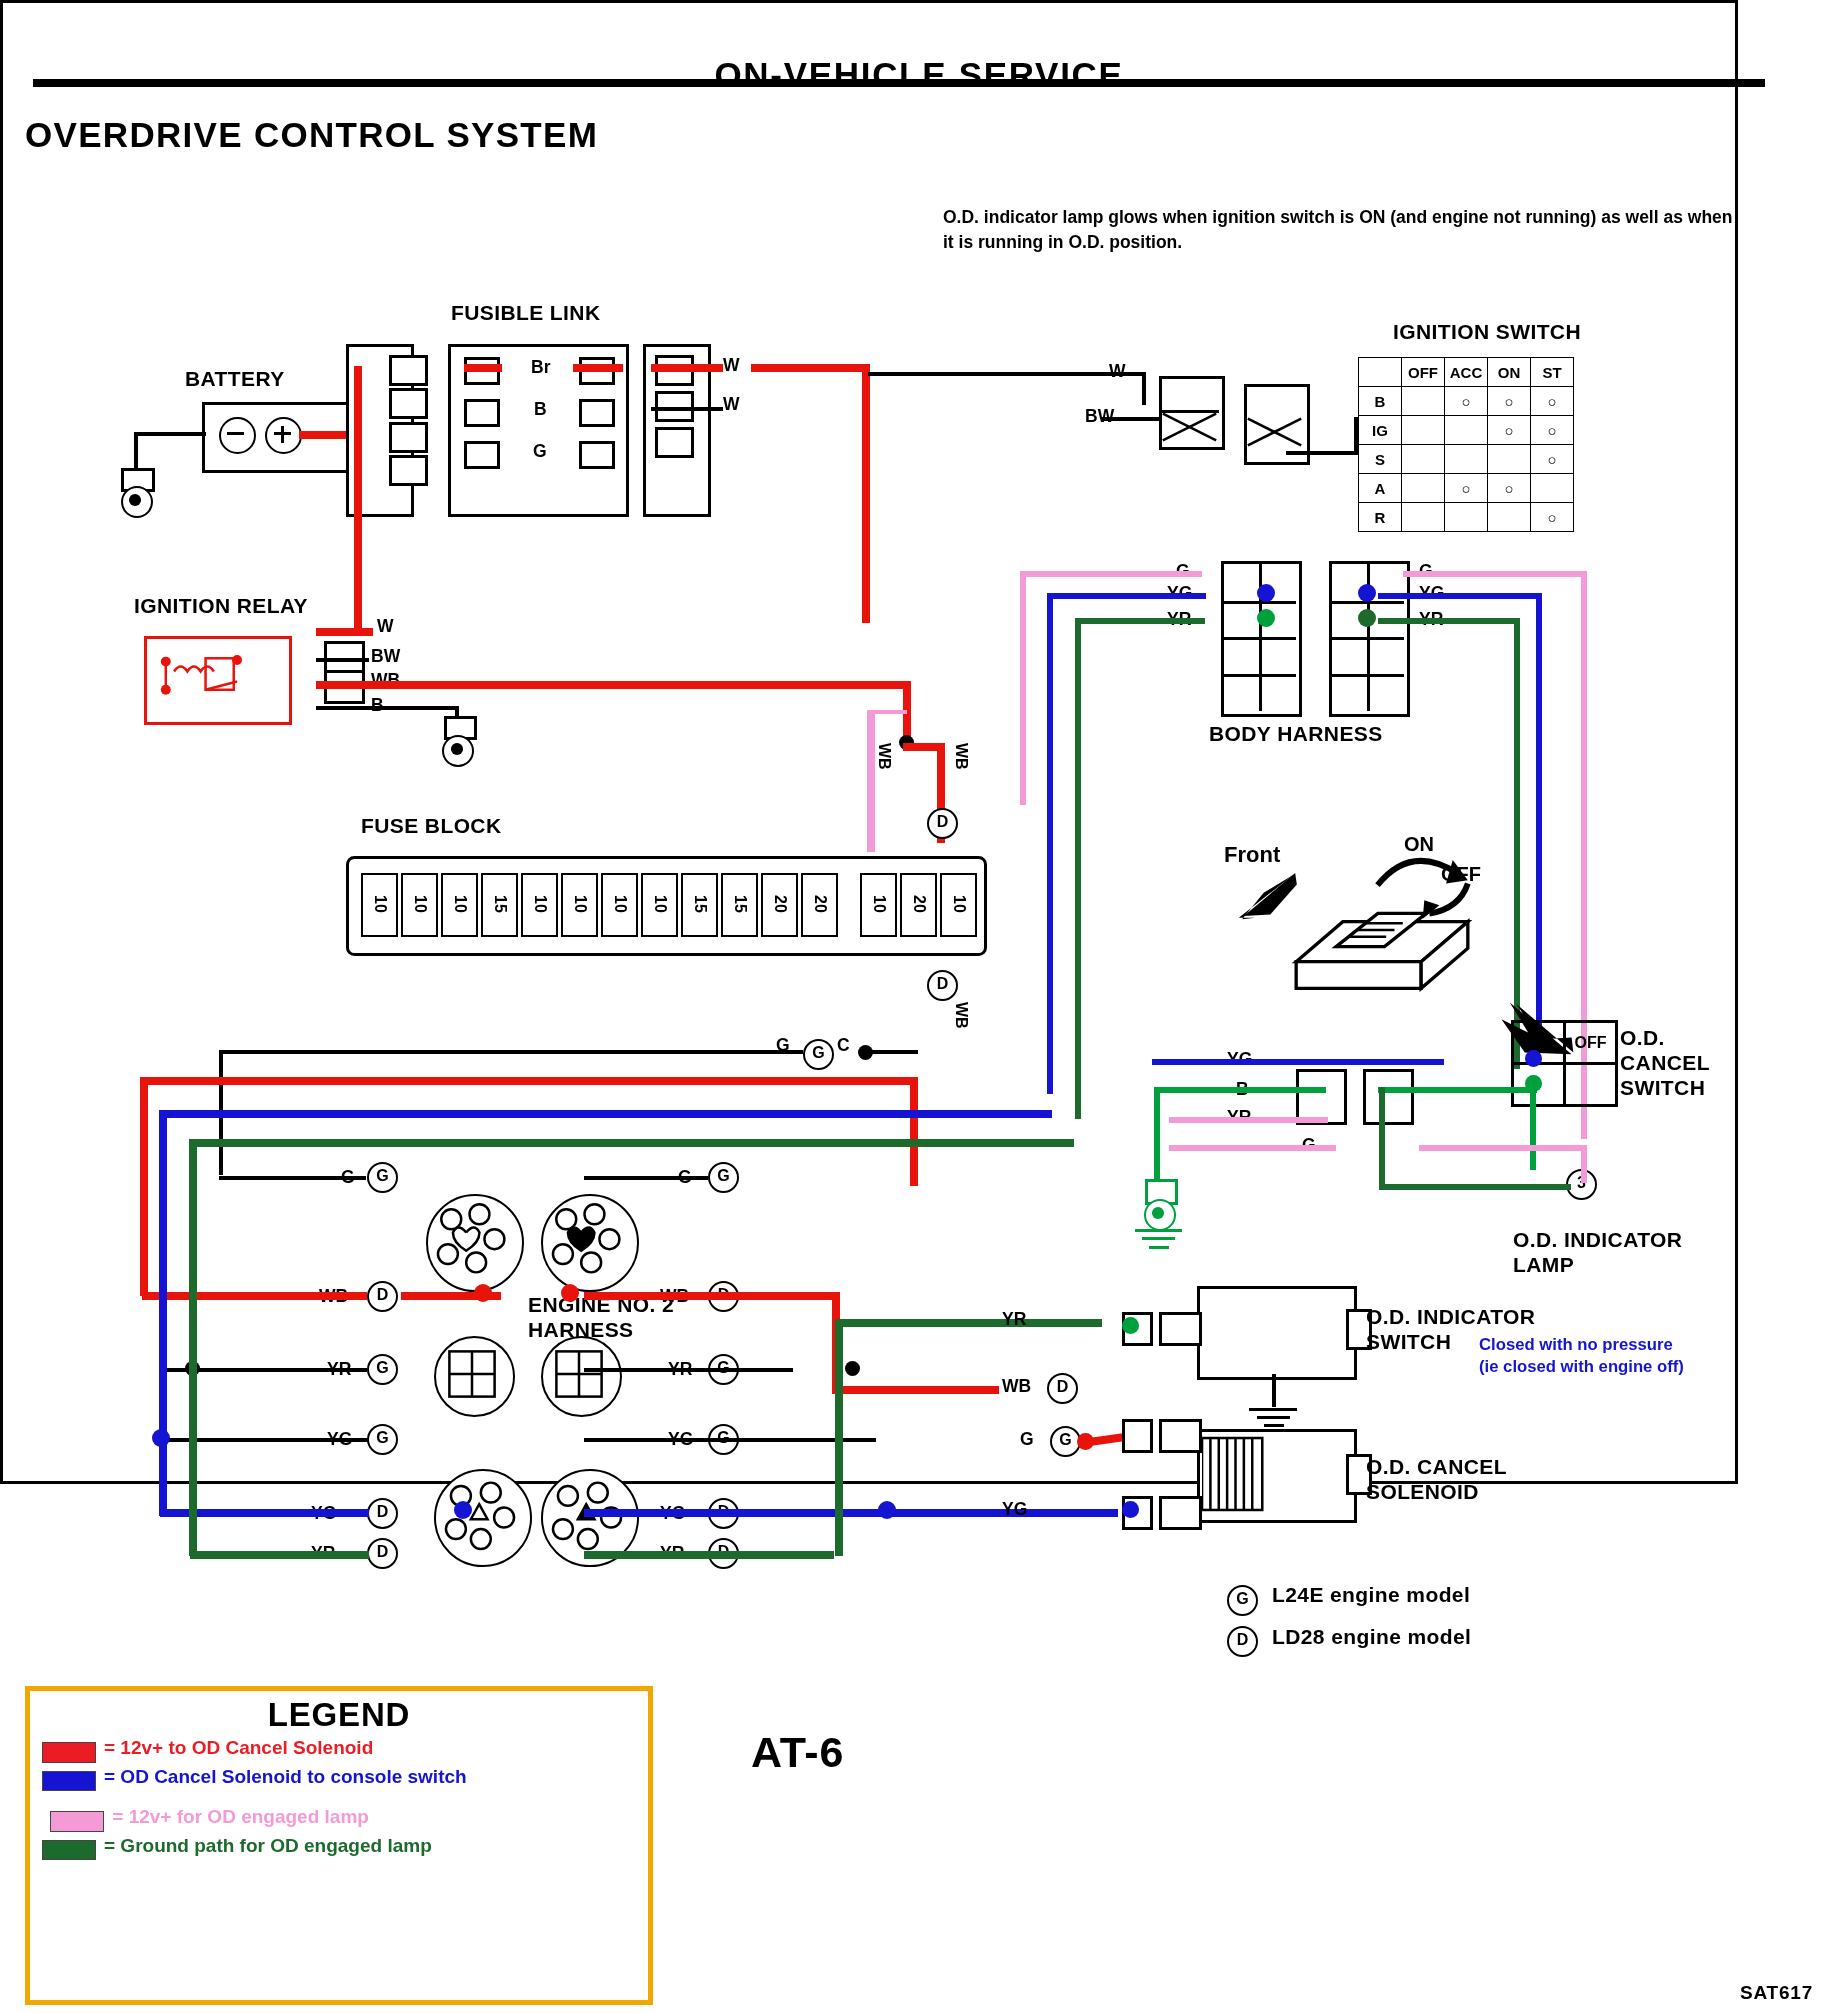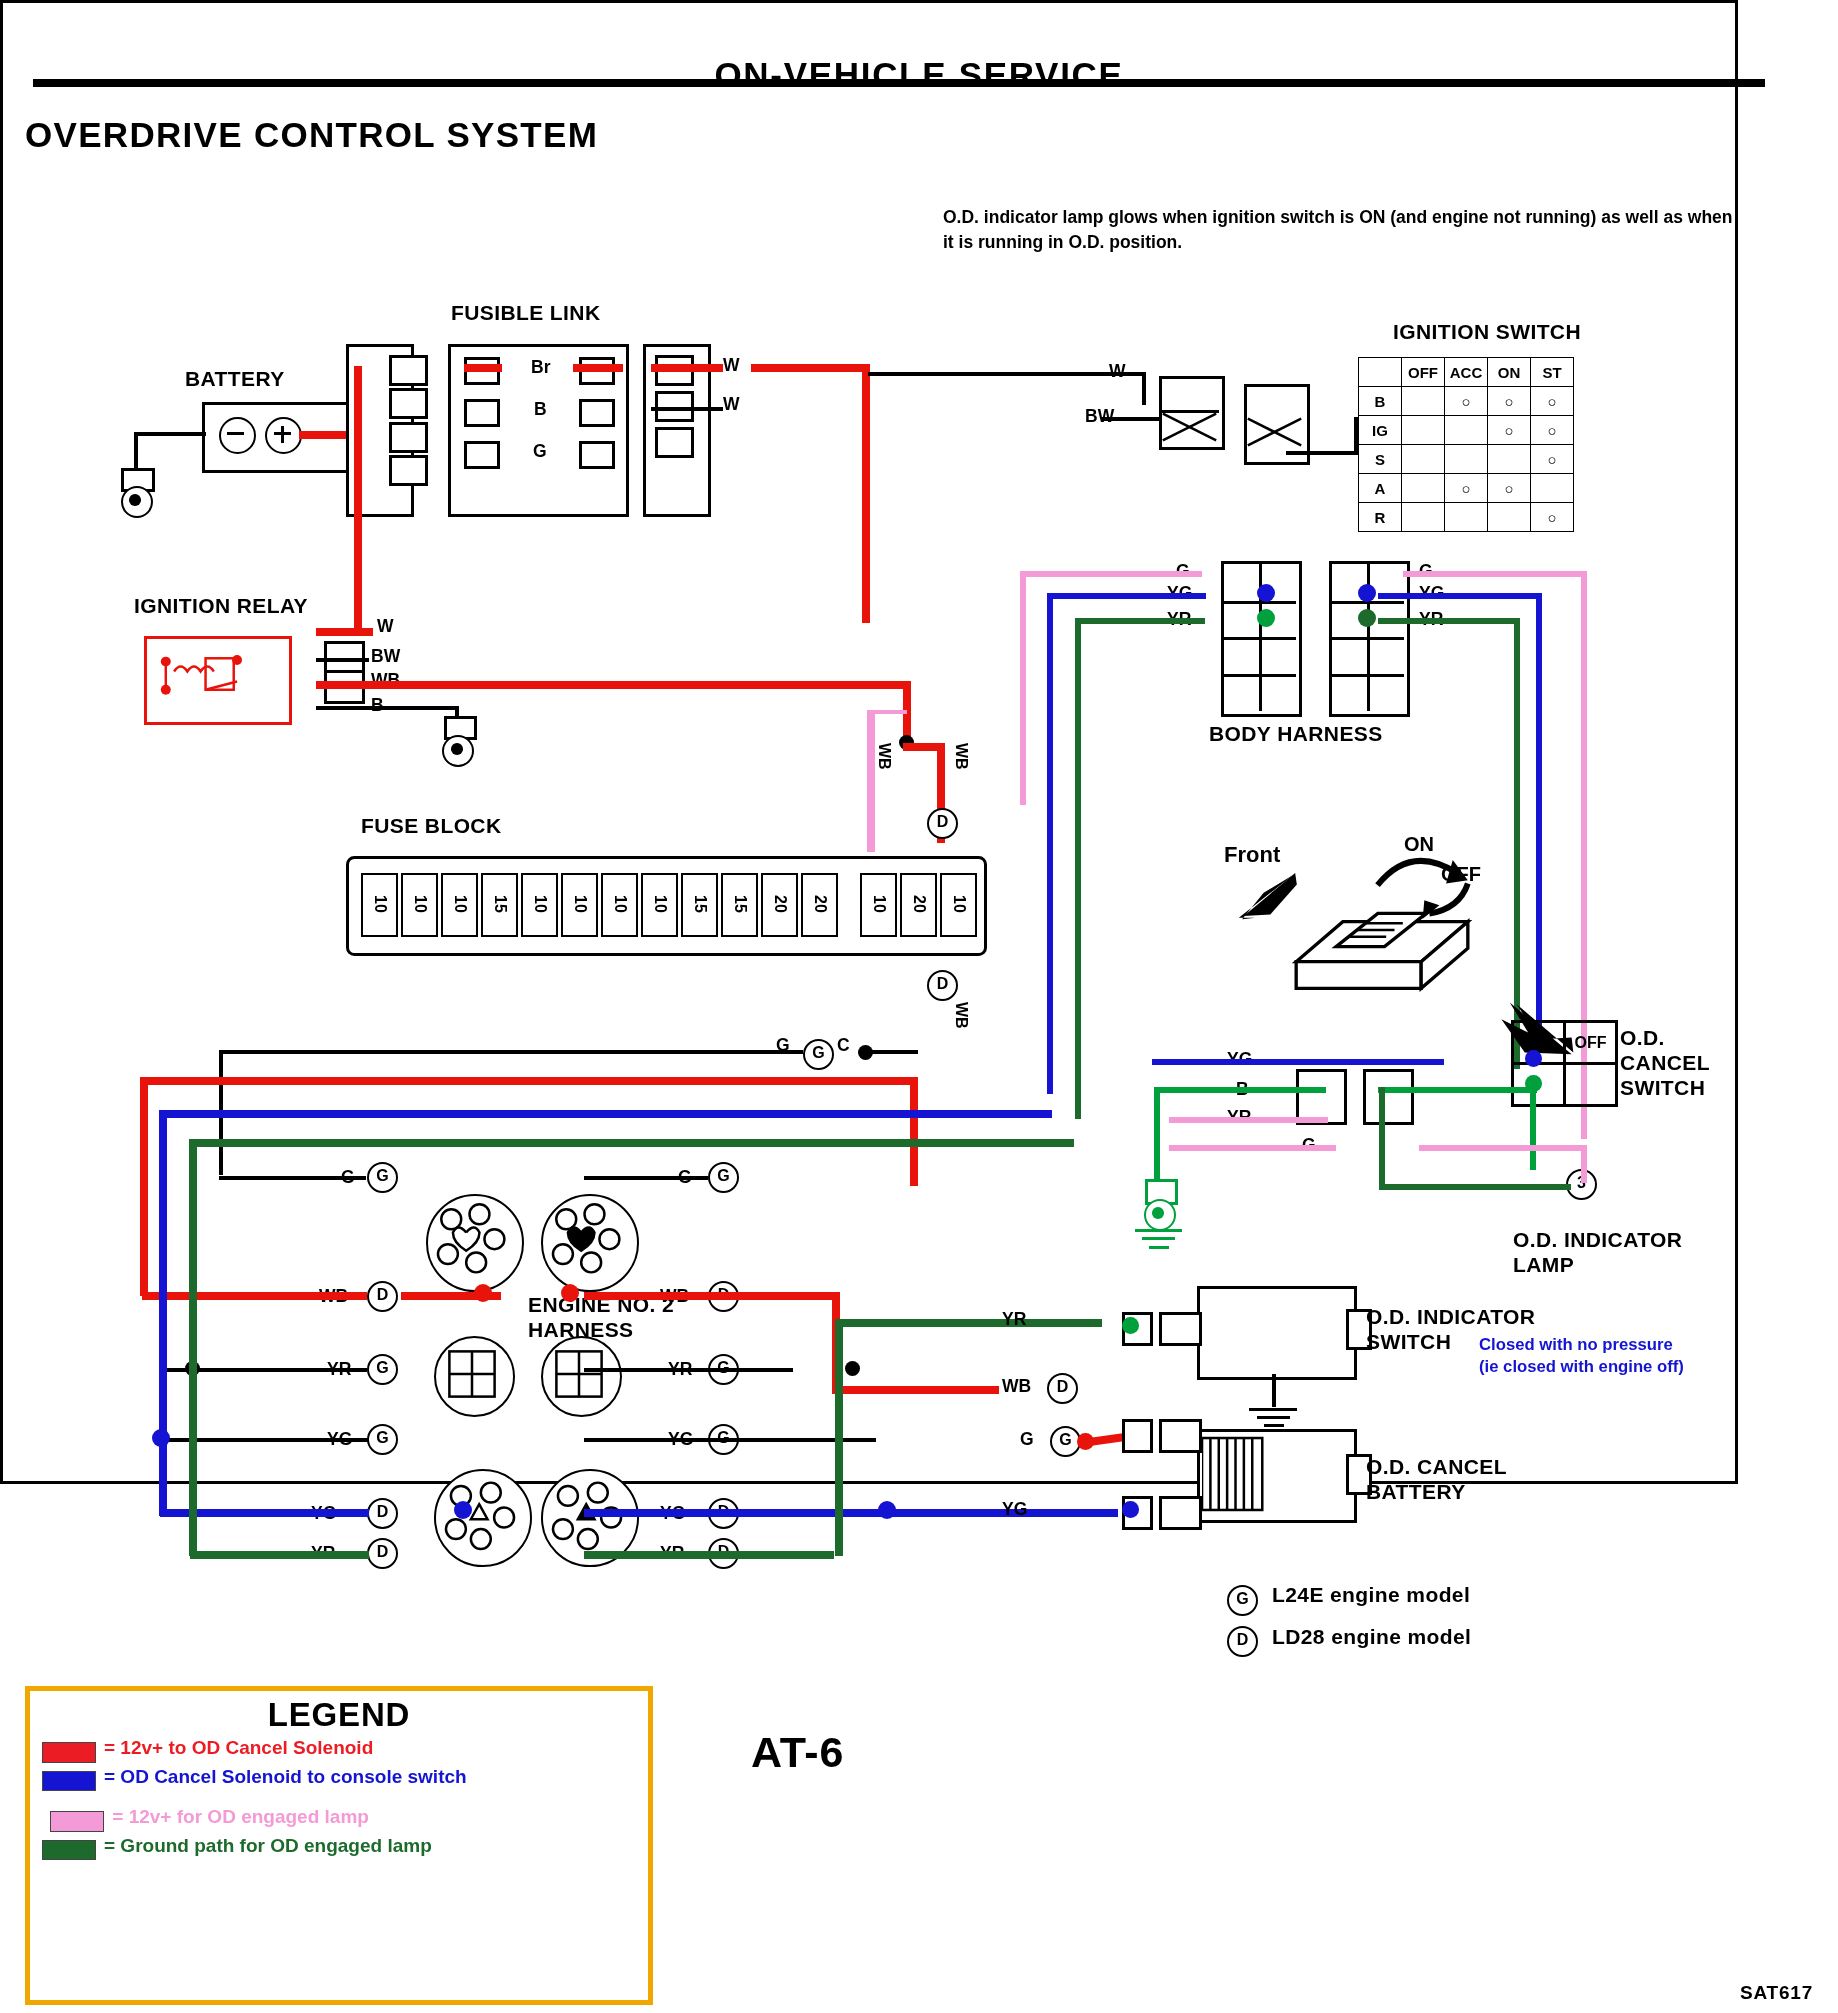--- a/index.html
+++ b/index.html
@@ -555,21 +555,21 @@
     <line x1="60" y1="6" x2="60" y2="92" stroke="#000" stroke-width="3"></line>
   </svg>
 </div>
 <div class="box" style="top:1454px;left:1346px;width:20px;height:35px;"></div>
 <div class="box" style="top:1419px;left:1159px;width:37px;height:28px;"></div>
 <div class="box" style="top:1419px;left:1122px;width:25px;height:28px;"></div>
 <div class="box" style="top:1496px;left:1159px;width:37px;height:28px;"></div>
 <div class="box" style="top:1496px;left:1122px;width:25px;height:28px;"></div>
 <div class="dot blu" style="top:1501px;left:1122px;width:16.7px;height:16.7px;"></div>
 <div class="abs lbl-blk" style="top:1454px;left:1366px;white-space:pre-line;line-height:1.2;">O.D. CANCEL
-BATTERY</div>
+SOLENOID</div>
 
 <div class="cg" style="top:1585px;left:1227px;">G</div>
 <div class="abs lbl-blk" style="top:1583px;left:1272px;">L24E engine model</div>
 <div class="cg" style="top:1626px;left:1227px;">D</div>
 <div class="abs lbl-blk" style="top:1625px;left:1272px;">LD28 engine model</div>
 <div id="sat">SAT617</div>
 
 <div id="legend">
   <div id="legend-title">LEGEND</div>
   <div class="lgrow">

